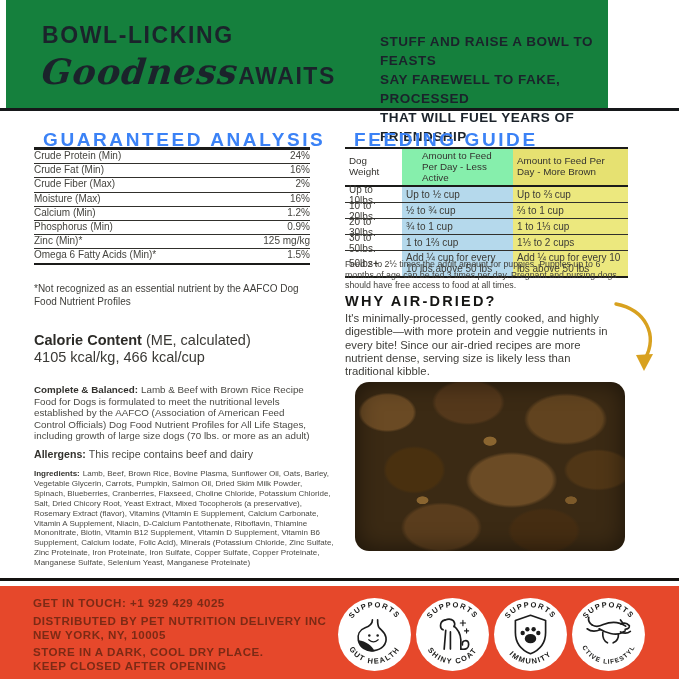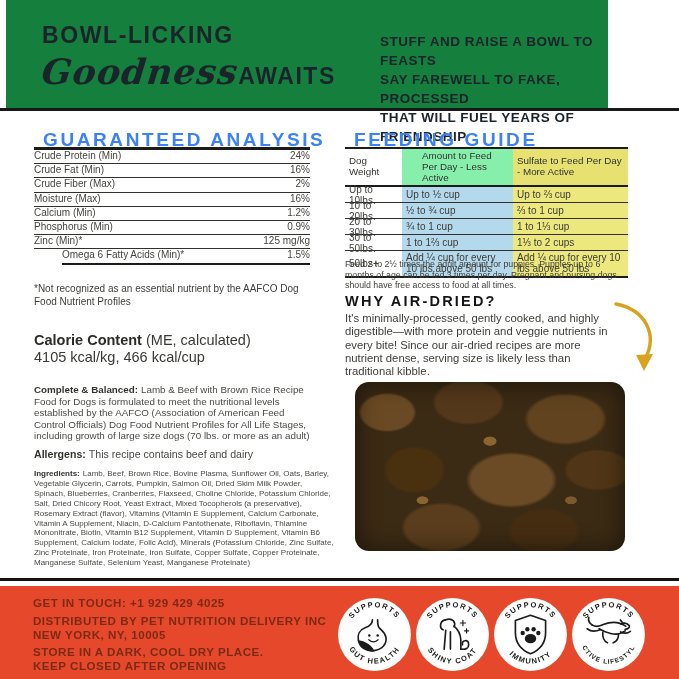--- a/index.html
+++ b/index.html
@@ -18,21 +18,21 @@
   .tagline{position:absolute;left:374px;top:32px;font-size:13.5px;font-weight:bold;
            letter-spacing:.5px;line-height:19px;color:#1b232b;}
 
   
   .col-title{position:absolute;font-size:19px;font-weight:bold;letter-spacing:2.6px;color:#3b82f6;margin-left:9px;}
 
   
   .ga-table{position:absolute;left:34px;top:147px;width:276px;border-top:3px solid #1b1b19;}
   .ga-row{display:flex;justify-content:space-between;height:13.2px;
           border-bottom:1.4px solid #31302c;font-size:10px;color:#45443f;}
-  .ga-row:last-child{border-bottom:2px solid #1b1b19;margin-left:28px;}
+  .ga-row:last-child{border-bottom:2px solid #1b1b19;}
   .ga-note{position:absolute;left:34px;top:283px;width:276px;font-size:10px;line-height:12.6px;color:#3f3e3a;}
   .calorie{position:absolute;left:34px;top:332px;font-size:14.5px;line-height:17px;color:#3a3935;}
   .calorie b{color:#2c2b27;}
   .para{position:absolute;color:#4a4944;}
   .para b{color:#33322e;margin-right:3px;}
   .p-complete{left:34px;top:384px;width:282px;font-size:9.8px;line-height:11.6px;}
   .p-allerg{left:34px;top:448px;width:290px;font-size:10.6px;}
   .p-ingred{left:34px;top:469px;width:301px;font-size:8px;line-height:9.9px;}
 
   
@@ -155,21 +155,21 @@
 
   <div class="para p-allerg"><b>Allergens:</b><span>This recipe contains beef and dairy</span></div>
 
   <div class="para p-ingred"><b>Ingredients:</b><span>Lamb, Beef, Brown Rice, Bovine Plasma, Sunflower Oil, Oats, Barley, Vegetable Glycerin, Carrots, Pumpkin, Salmon Oil, Dried Skim Milk Powder, Spinach, Blueberries, Cranberries, Flaxseed, Choline Chloride, Potassium Chloride, Salt, Dried Chicory Root, Yeast Extract, Mixed Tocopherols (a preservative), Rosemary Extract (flavor), Vitamins (Vitamin E Supplement, Calcium Carbonate, Vitamin A Supplement, Niacin, D-Calcium Pantothenate, Riboflavin, Thiamine Mononitrate, Biotin, Vitamin B12 Supplement, Vitamin D Supplement, Vitamin B6 Supplement, Calcium Iodate, Folic Acid), Minerals (Potassium Chloride, Zinc Sulfate, Zinc Proteinate, Iron Proteinate, Iron Sulfate, Copper Sulfate, Copper Proteinate, Manganese Sulfate, Selenium Yeast, Manganese Proteinate)</span></div>
 
   <div class="col-title" style="left:345px;top:129px;">FEEDING GUIDE</div>
   <div class="fg-table">
     <div class="fg-row fg-head">
       <div class="fg-cell">Dog Weight</div>
       <div class="fg-cell c-bh">Amount to Feed Per Day - Less Active</div>
-      <div class="fg-cell c-yh">Sulfate to Feed Per Day - More Active</div>
+      <div class="fg-cell c-yh">Amount to Feed Per Day - More Brown</div>
     </div>
     <div class="fg-row fg-data">
       <div class="fg-cell">Up to 10lbs.</div>
       <div class="fg-cell c-b">Up to ½ cup</div>
       <div class="fg-cell c-y">Up to ⅔ cup</div>
     </div>
     <div class="fg-row fg-data">
       <div class="fg-cell">10 to 20lbs.</div>
       <div class="fg-cell c-b">½ to ¾ cup</div>
       <div class="fg-cell c-y">⅔ to 1 cup</div>

